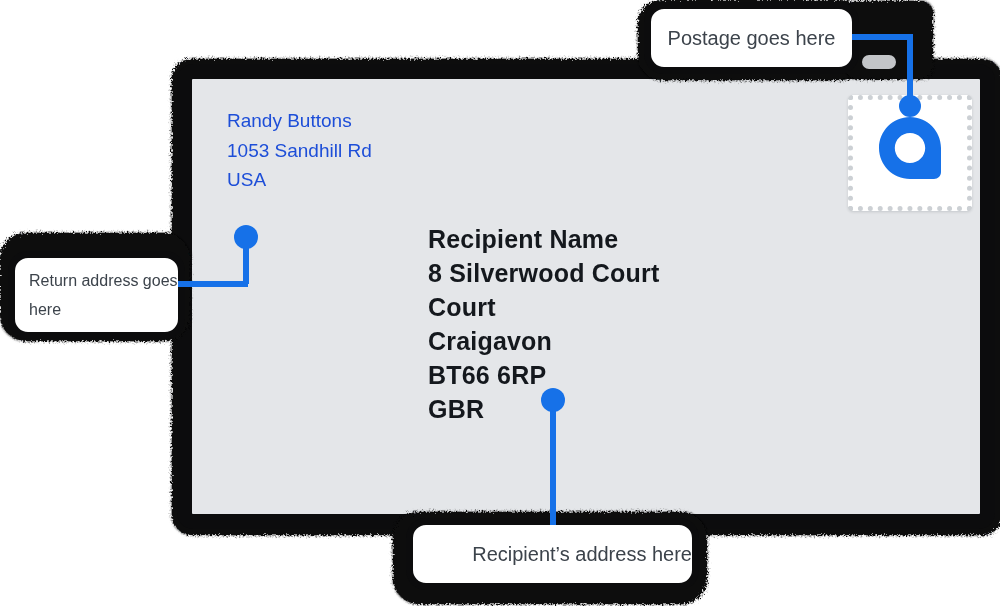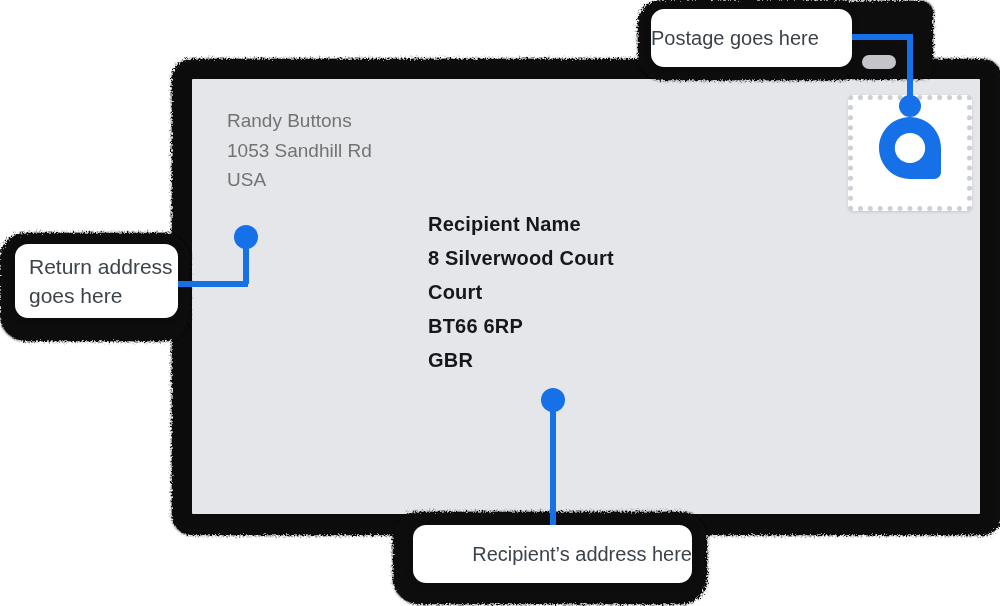--- a/index.html
+++ b/index.html
@@ -22,41 +22,41 @@
   .blob-postage{left:845px;top:1px;width:88px;height:78px;border-radius:12px;}
   .halo-return{left:0;top:233px;width:190px;height:108px;border-radius:26px;}
   .halo-recipient{left:393px;top:512px;width:314px;height:92px;border-radius:26px;}
 
   
   .envelope{
     left:177px;top:64px;width:818px;height:465px;
     background:#e4e6e9;border:15px solid #0c0c0d;border-radius:16px;
     z-index:2;
   }
-  .return-addr{left:35px;top:27px;font-size:19px;line-height:29.5px;color:#737373;z-index:3;}
-  .recipient-addr{left:236px;top:128px;font-size:20px;line-height:34px;font-weight:700;color:#14181d;letter-spacing:.2px;z-index:3;}
+  .return-addr{left:35px;top:27px;font-size:19px;line-height:29.5px;color:#1d4ed8;z-index:3;}
+  .recipient-addr{left:236px;top:143px;font-size:25px;line-height:34px;font-weight:700;color:#14181d;letter-spacing:.2px;z-index:3;}
 
   
   .stamp{
     left:656px;top:16px;width:124px;height:116px;
     background:#ffffff;border:5px dotted #ccd0d4;border-radius:5px;
     box-shadow:0 1px 3px rgba(20,25,31,.15);z-index:3;
   }
   .stamp-logo{position:absolute;left:25px;top:16px;width:64px;height:64px;}
 
   
   .slot{left:862px;top:55px;width:34px;height:14px;border-radius:7px;background:#c3c5c8;z-index:5;}
 
   
   .callout{
     background:#ffffff;border:7px solid #0c0c0d;border-radius:20px;
     display:flex;align-items:center;color:#3c434b;z-index:6;
   }
-  .callout-postage{left:644px;top:2px;width:215px;height:72px;font-size:20px;}
-  .callout-return{left:8px;top:237px;width:177px;height:88px;padding-left:14px;font-size:21px;line-height:29px;justify-content:flex-end;}
+  .callout-postage{left:644px;top:2px;width:215px;height:72px;justify-content:center;font-size:20px;}
+  .callout-return{left:8px;top:251px;width:177px;height:88px;padding-left:14px;font-size:16px;line-height:29px;justify-content:flex-end;}
   .callout-recipient{left:406px;top:518px;width:293px;height:72px;justify-content:flex-end;font-size:20px;}
 
   
   .line,.dot{position:absolute;background:#1671e8;z-index:7;}
   .dot{border-radius:50%;}
   .pc-h{left:852px;top:34px;width:60px;height:6px;}
   .pc-v{left:907px;top:34px;width:6px;height:72px;}
   .pc-dot{left:899px;top:95px;width:22px;height:22px;}
   .rc-v{left:243px;top:237px;width:6px;height:47px;}
   .rc-h{left:178px;top:281px;width:70px;height:6px;}
@@ -86,20 +86,21 @@
     <div class="abs return-addr">
       <div>Randy Buttons</div>
       <div>1053 Sandhill Rd</div>
       <div>USA</div>
     </div>
 
     <div class="abs recipient-addr">
       <div>Recipient Name</div>
       <div>8 Silverwood Court</div>
       <div>Court</div>
+      <div>Craigavon</div>
       <div>BT66 6RP</div>
       <div>GBR</div>
     </div>
 
     <div class="abs stamp">
       <svg class="stamp-logo" viewBox="0 0 64 64">
         <path fill="#1671e8" fill-rule="evenodd" d="M32 1 C 14.9 1 1 14.9 1 32 C 1 49.1 14.9 63 32 63 L 56 63 C 59.9 63 63 59.9 63 56 L 63 32 C 63 14.9 49.1 1 32 1 Z
              M32 17 C 40.4 17 47.2 23.7 47.2 32 C 47.2 40.3 40.4 47 32 47 C 23.6 47 16.8 40.3 16.8 32 C 16.8 23.7 23.6 17 32 17 Z"></path>
       </svg>
     </div>

